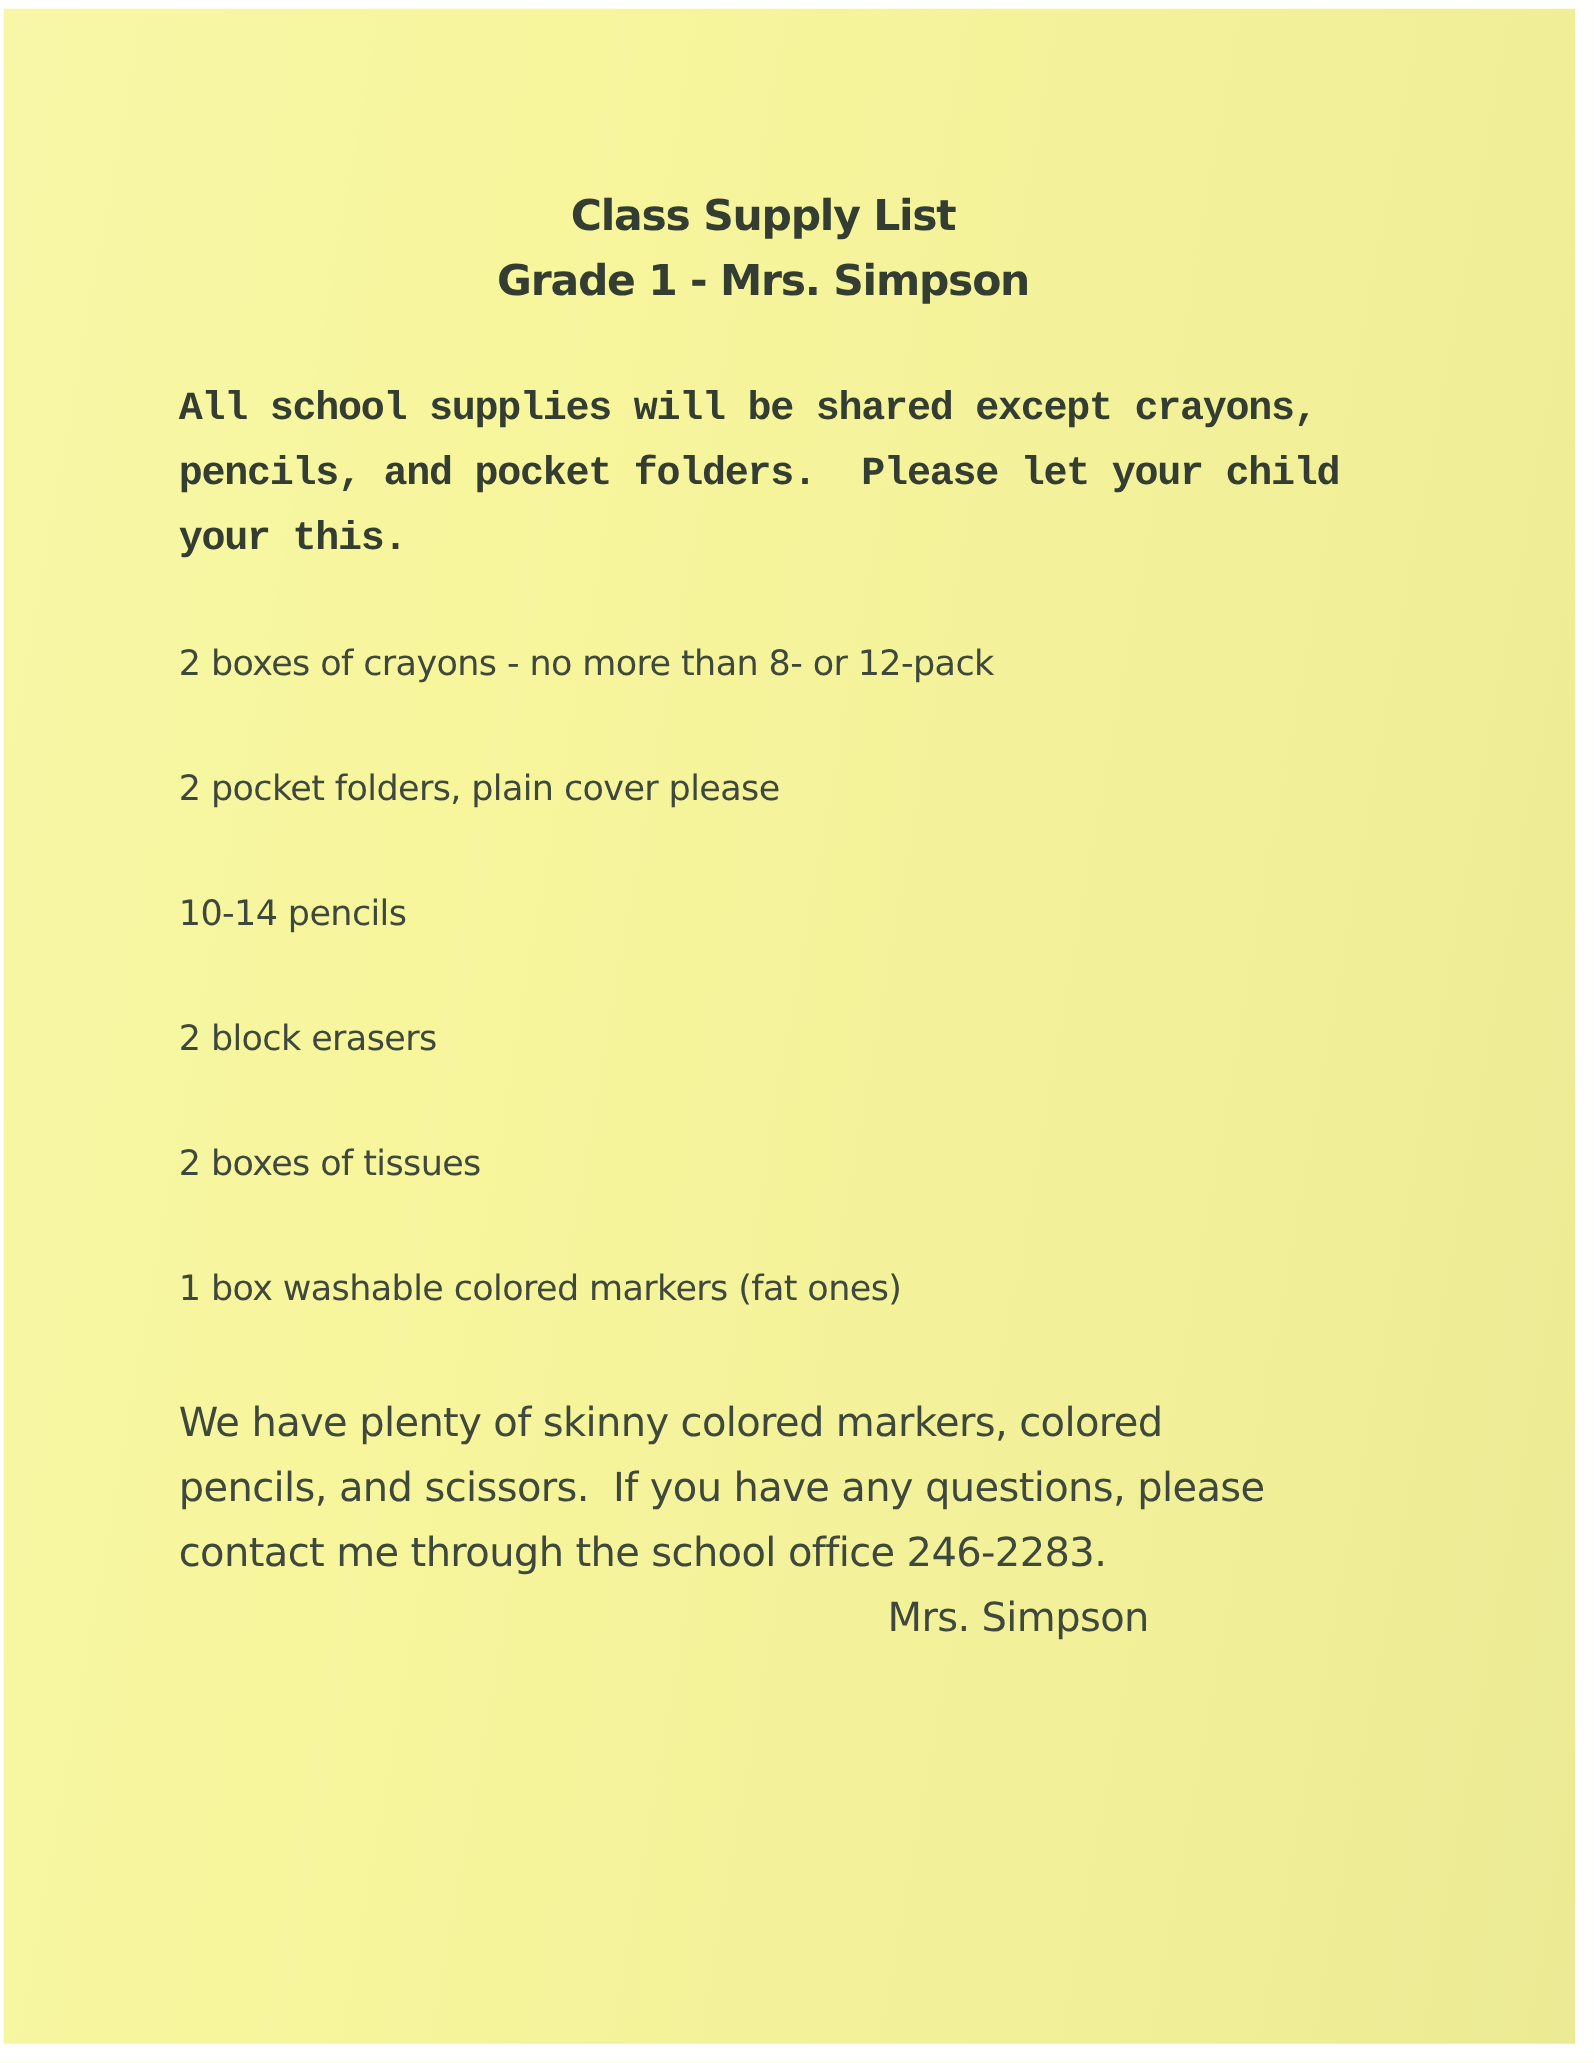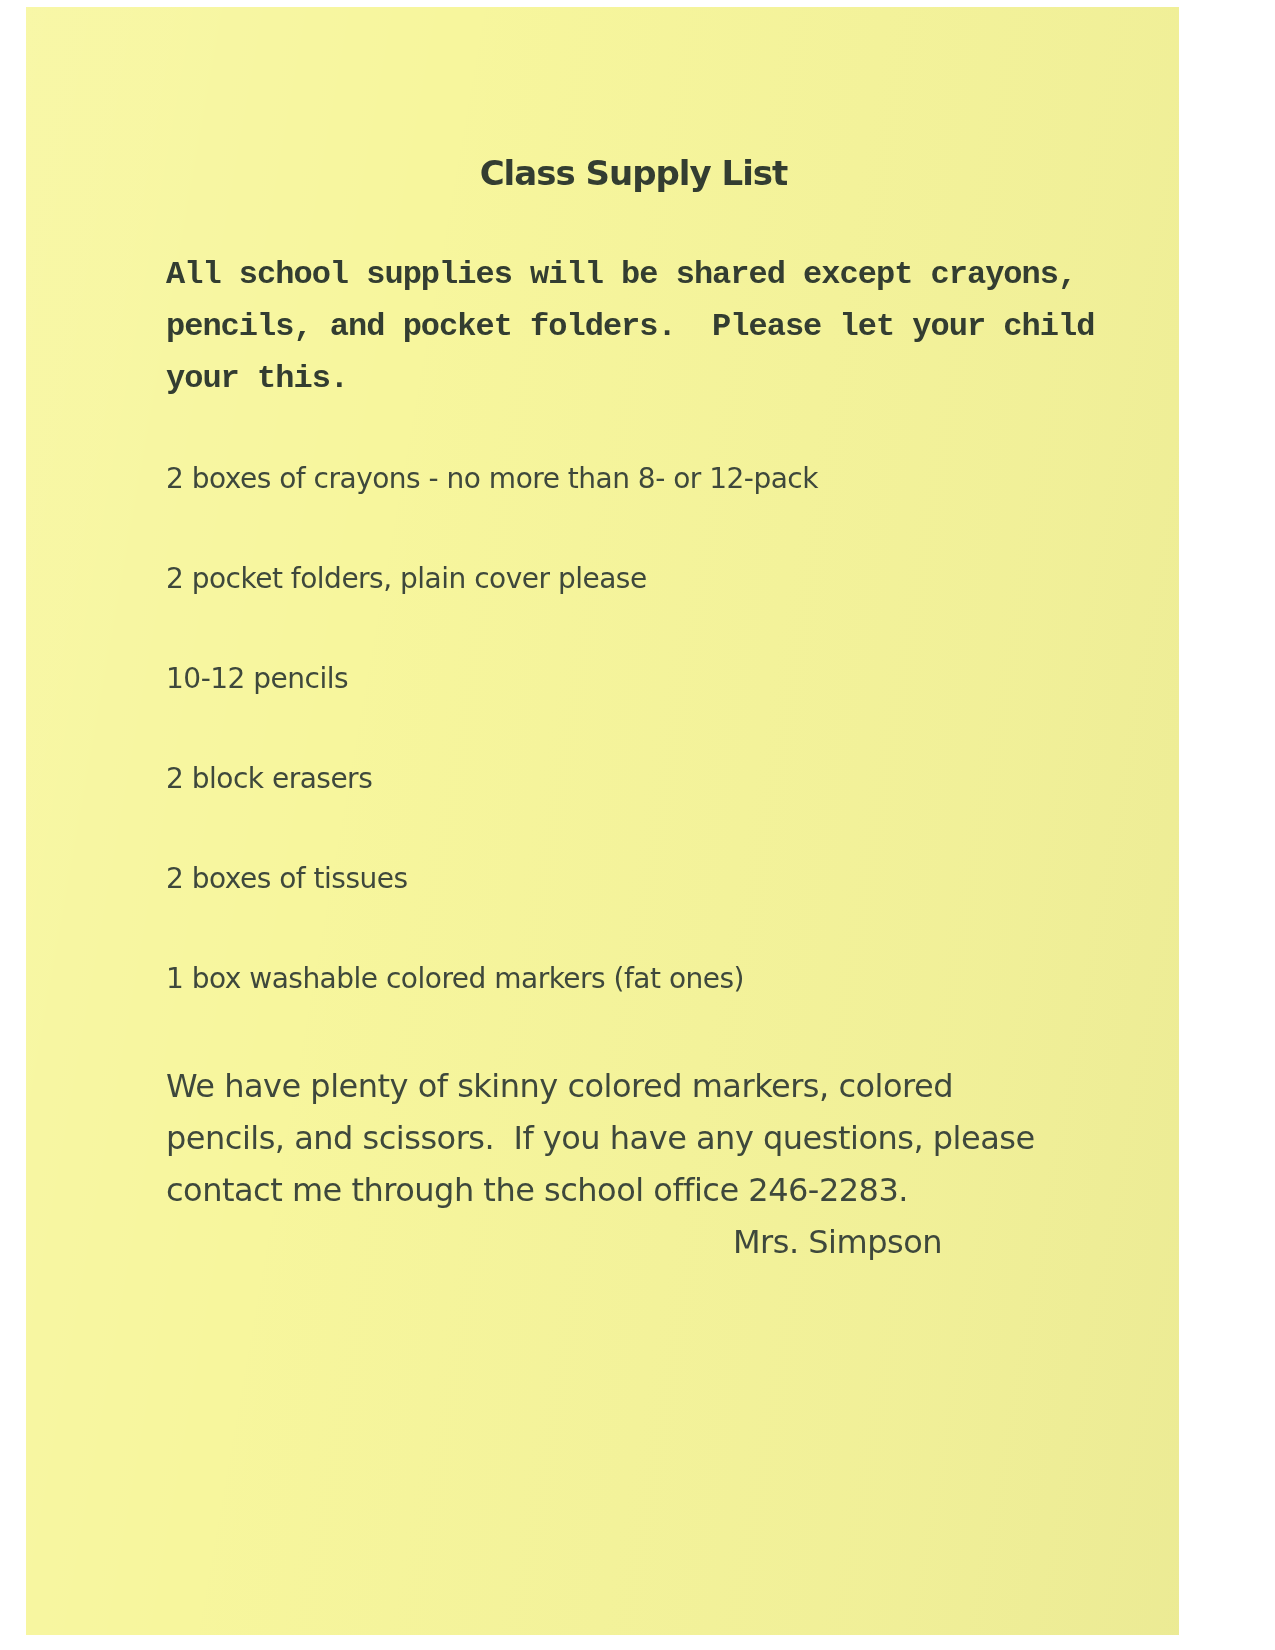--- a/index.html
+++ b/index.html
@@ -11,23 +11,23 @@
   * { margin: 0; padding: 0; box-sizing: border-box; }
   html, body {
     width: 1275px;
     height: 1650px;
     background: var(--backdrop);
     overflow: hidden;
     font-family: "DejaVu Sans", sans-serif;
   }
   .paper {
     position: absolute;
-    left: 26px;
+    left: 3px;
     top: 7px;
-    width: 1153px;
+    width: 1257px;
     height: 1628px;
     background:
       linear-gradient(100deg,
         rgba(255,255,255,0.10) 0%,
         rgba(255,255,255,0.00) 30%,
         rgba(120,120,60,0.05) 78%,
         rgba(120,120,60,0.09) 100%),
       var(--paper);
   }
   .content {
@@ -87,32 +87,33 @@
   }
 </style>
 </head>
 <body>
 
 <div class="paper">
   <div class="content">
 
     <div class="title-block">
       <div class="line">Class Supply List</div>
+      <div class="line">Grade 1 - Mrs. Simpson</div>
     </div>
 
     <div class="intro">
       <div class="line">All school supplies will be shared except crayons,</div>
       <div class="line">pencils, and pocket folders.  Please let your child</div>
       <div class="line">your this.</div>
     </div>
 
     <ul class="items">
       <li class="item">2 boxes of crayons - no more than 8- or 12-pack</li>
       <li class="item">2 pocket folders, plain cover please</li>
-      <li class="item">10-12 pencils</li>
+      <li class="item">10-14 pencils</li>
       <li class="item">2 block erasers</li>
       <li class="item">2 boxes of tissues</li>
       <li class="item">1 box washable colored markers (fat ones)</li>
     </ul>
 
     <div class="closing">
       <div class="line">We have plenty of skinny colored markers, colored</div>
       <div class="line">pencils, and scissors.  If you have any questions, please</div>
       <div class="line">contact me through the school office 246-2283.</div>
     </div>

